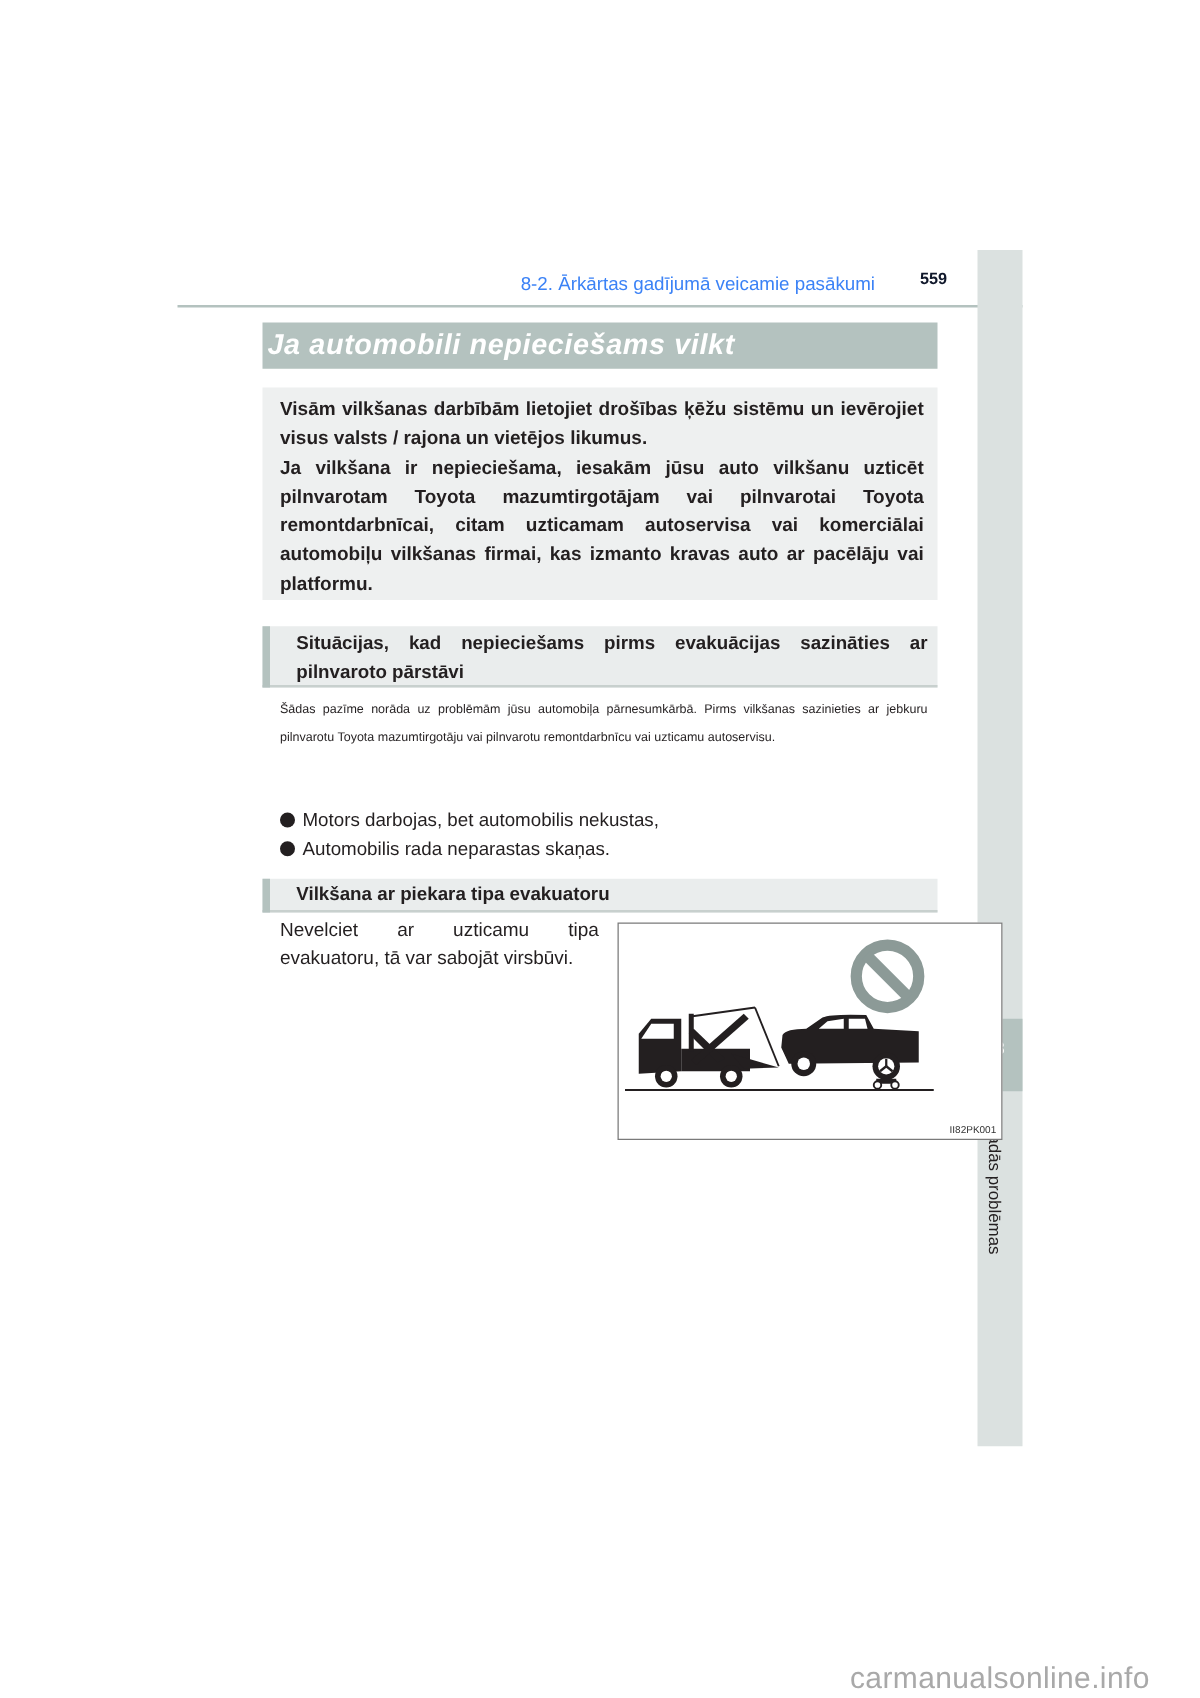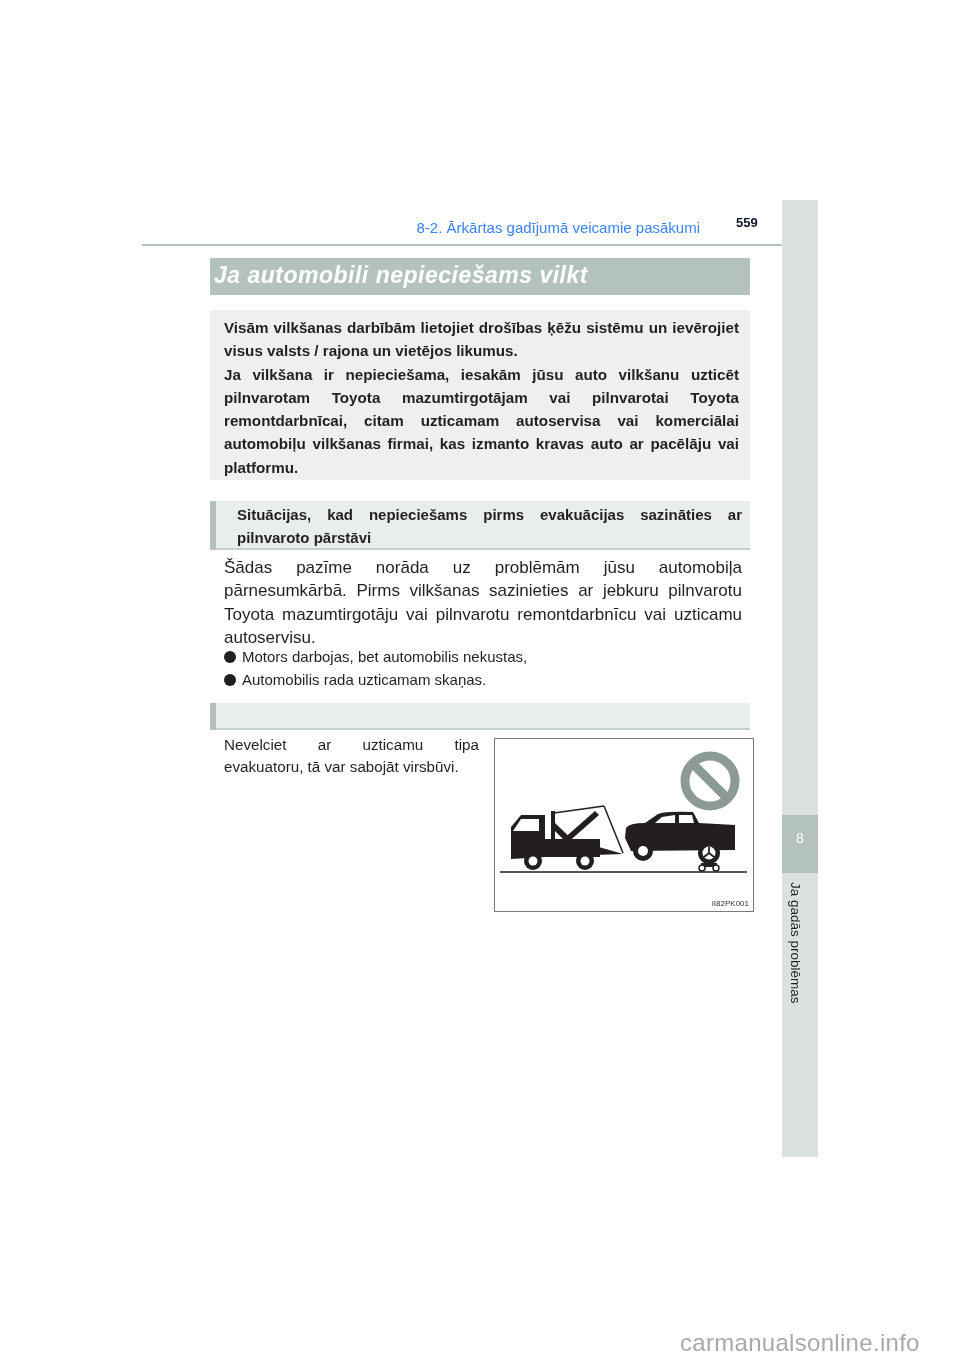--- a/index.html
+++ b/index.html
@@ -35,30 +35,30 @@
   
   .subhead { left: 210px; width: 540px; background: #eaeded; border-bottom: 2px solid #c8d0ce; box-sizing: border-box; }
   .subhead .accent { position: absolute; left: 0; top: 0; bottom: -2px; width: 6px; background: #b4c2bf; }
   .subhead .txt { position: absolute; left: 27px; right: 8px; font-size: 15px; font-weight: bold; line-height: 22.5px; text-align: justify; text-align-last: left; }
   .sub1 { top: 501px; height: 49px; }
   .sub1 .txt { top: 3px; }
   .sub2 { top: 703px; height: 27px; }
   .sub2 .txt { top: 2px; }
 
   
-  .body-text { left: 224px; top: 556px; width: 518px; font-size: 17px; line-height: 23.3px; text-align: justify; text-align-last: left; }
+  .body-text { left: 224px; top: 556px; width: 518px; font-size: 10px; line-height: 23.3px; text-align: justify; text-align-last: left; }
   .bullet { left: 224px; font-size: 15px; line-height: 23.3px; white-space: nowrap; }
   .bullet .dot { display: inline-block; width: 12px; height: 12px; border-radius: 50%; background: #231f20; margin-right: 6px; vertical-align: -1px; }
   .b1 { top: 645px; }
   .b2 { top: 668px; }
 
   .tow-text { left: 224px; top: 734px; width: 255px; font-size: 15.2px; line-height: 21.5px; text-align: justify; text-align-last: left; }
 
   
-  .figure { left: 494px; top: 738px; width: 260px; height: 174px; border: 1px solid #7a7a7a; box-sizing: border-box; background: #fff; }
+  .figure { left: 494px; top: 738px; width: 308px; height: 174px; border: 1px solid #7a7a7a; box-sizing: border-box; background: #fff; }
   .figure svg { position: absolute; left: 0; top: 0; }
   .fig-code { position: absolute; right: 4px; bottom: 3px; font-size: 8px; color: #333; }
 
   .watermark { left: 680px; top: 1329px; font-size: 24px; color: #a9a9a9; letter-spacing: 0.3px; text-align: center; }
 </style>
 </head>
 <body>
 
 <div class="abs running-head">8-2. Ārkārtas gadījumā veicamie pasākumi</div>
 <div class="abs page-num">559</div>
@@ -80,25 +80,26 @@
 
 <div class="abs subhead sub1">
   <div class="accent"></div>
   <div class="txt">Situācijas, kad nepieciešams pirms evakuācijas sazināties ar pilnvaroto pārstāvi</div>
 </div>
 <div class="abs body-text">Šādas pazīme norāda uz problēmām jūsu automobiļa pārnesumkārbā. Pirms vilkšanas sazinieties ar jebkuru pilnvarotu Toyota mazumtirgotāju vai pilnvarotu remontdarbnīcu vai uzticamu autoservisu.</div>
 <div class="abs bullet b1">
   <span class="dot"></span><span>Motors darbojas, bet automobilis nekustas,</span>
 </div>
 <div class="abs bullet b2">
-  <span class="dot"></span><span>Automobilis rada uzticamam skaņas.</span>
+  <span class="dot"></span><span>Automobilis rada neparastas skaņas.</span>
 </div>
 
 <div class="abs subhead sub2">
   <div class="accent"></div>
+  <div class="txt">Vilkšana ar piekara tipa evakuatoru</div>
 </div>
 <div class="abs tow-text">Nevelciet ar uzticamu tipa evakuatoru, tā var sabojāt virsbūvi.</div>
 
 <div class="abs figure">
   <svg width="256" height="174" viewBox="0 0 256 174">
 
     <g>
       <circle cx="215" cy="42" r="25" fill="none" stroke="#8c9a97" stroke-width="9"></circle>
       <line x1="198" y1="25" x2="232" y2="59" stroke="#8c9a97" stroke-width="9"></line>
     </g>

